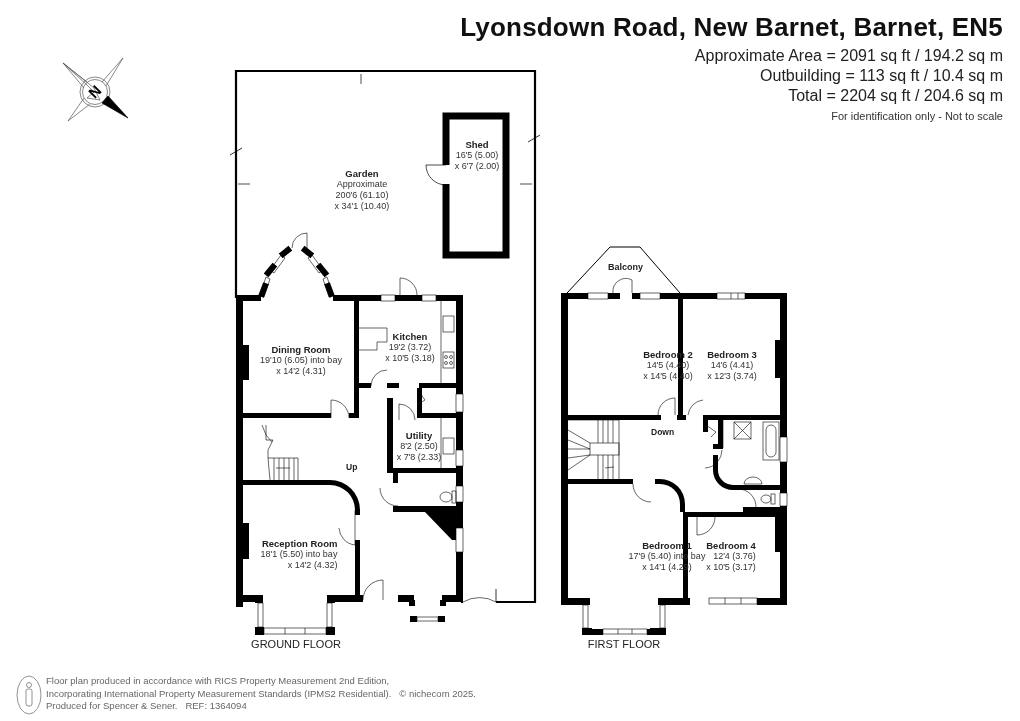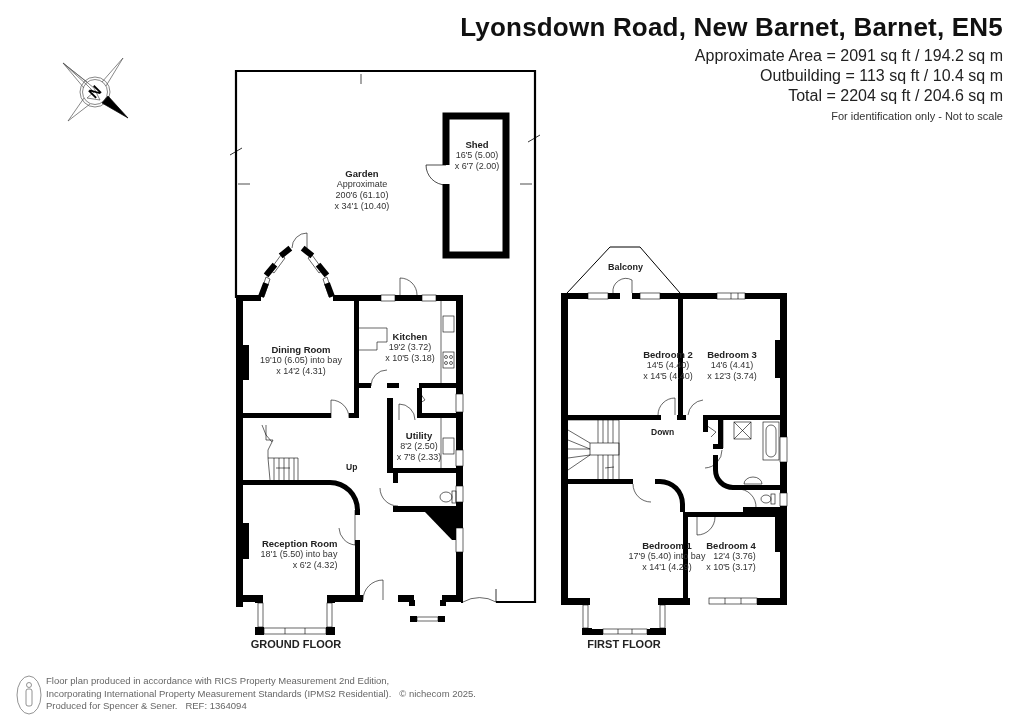--- a/index.html
+++ b/index.html
@@ -3,21 +3,21 @@
 <meta charset="utf-8">
 <style>
   html, body { margin:0; padding:0; background:#ffffff; }
   body { width:1020px; height:721px; position:relative; overflow:hidden; font-family:"Liberation Sans", sans-serif; color:#111; }
   .title { position:absolute; right:17px; top:12px; font-size:26px; font-weight:bold; letter-spacing:0.2px; white-space:nowrap; }
   .areas { position:absolute; right:17px; top:46px; text-align:right; font-size:16px; line-height:20px; color:#222; }
   .areas .note { font-size:11px; line-height:20px; color:#333; }
   svg#plan { position:absolute; left:0; top:0; }
   .lbl { position:absolute; text-align:center; font-size:9px; line-height:11px; color:#333; white-space:nowrap; transform:translateX(-50%); }
   .lbl .nm { font-weight:bold; color:#222; font-size:9.5px; }
-  .floor-lbl { position:absolute; font-weight:bold; font-size:11px; color:#222; transform:translateX(-50%); white-space:nowrap; }
+  .floor-lbl { position:absolute; font-weight:normal; font-size:11px; color:#222; transform:translateX(-50%); white-space:nowrap; }
   .small-lbl { position:absolute; font-weight:bold; font-size:8.5px; color:#222; }
   .footer { position:absolute; left:46px; top:675px; font-size:9.5px; line-height:12.5px; color:#666; }
   .footer-icon { position:absolute; left:15px; top:674px; width:28px; height:42px; }
 </style>
 </head>
 <body>
 
 <div class="title">Lyonsdown Road, New Barnet, Barnet, EN5</div>
 <div class="areas">
   <div>Approximate Area = 2091 sq ft / 194.2 sq m</div>
@@ -297,21 +297,21 @@
   <div>x 10'5 (3.18)</div>
 </div>
 <div class="lbl" style="left:419px; top:430px;">
   <div class="nm">Utility</div>
   <div>8'2 (2.50)</div>
   <div>x 7'8 (2.33)</div>
 </div>
 <div class="lbl" style="left:299px; top:538px;text-align:right;">
   <div class="nm">Reception Room</div>
   <div>18'1 (5.50) into bay</div>
-  <div>x 6'2 (4.32)</div>
+  <div>x 14'2 (4.32)</div>
 </div>
 <div class="small-lbl" style="left:300px; top:462px;margin-left:46px;">Up</div>
 <div class="floor-lbl" style="left:296px; top:638px;">GROUND FLOOR</div>
 
 <div class="small-lbl" style="left:608px; top:262px; font-size:9px;">Balcony</div>
 <div class="small-lbl" style="left:619px; top:427px;margin-left:32px;">Down</div>
 <div class="lbl" style="left:624px; top:349px;margin-left:44px;">
   <div class="nm">Bedroom 2</div>
   <div>14'5 (4.40)</div>
   <div>x 14'5 (4.40)</div>

